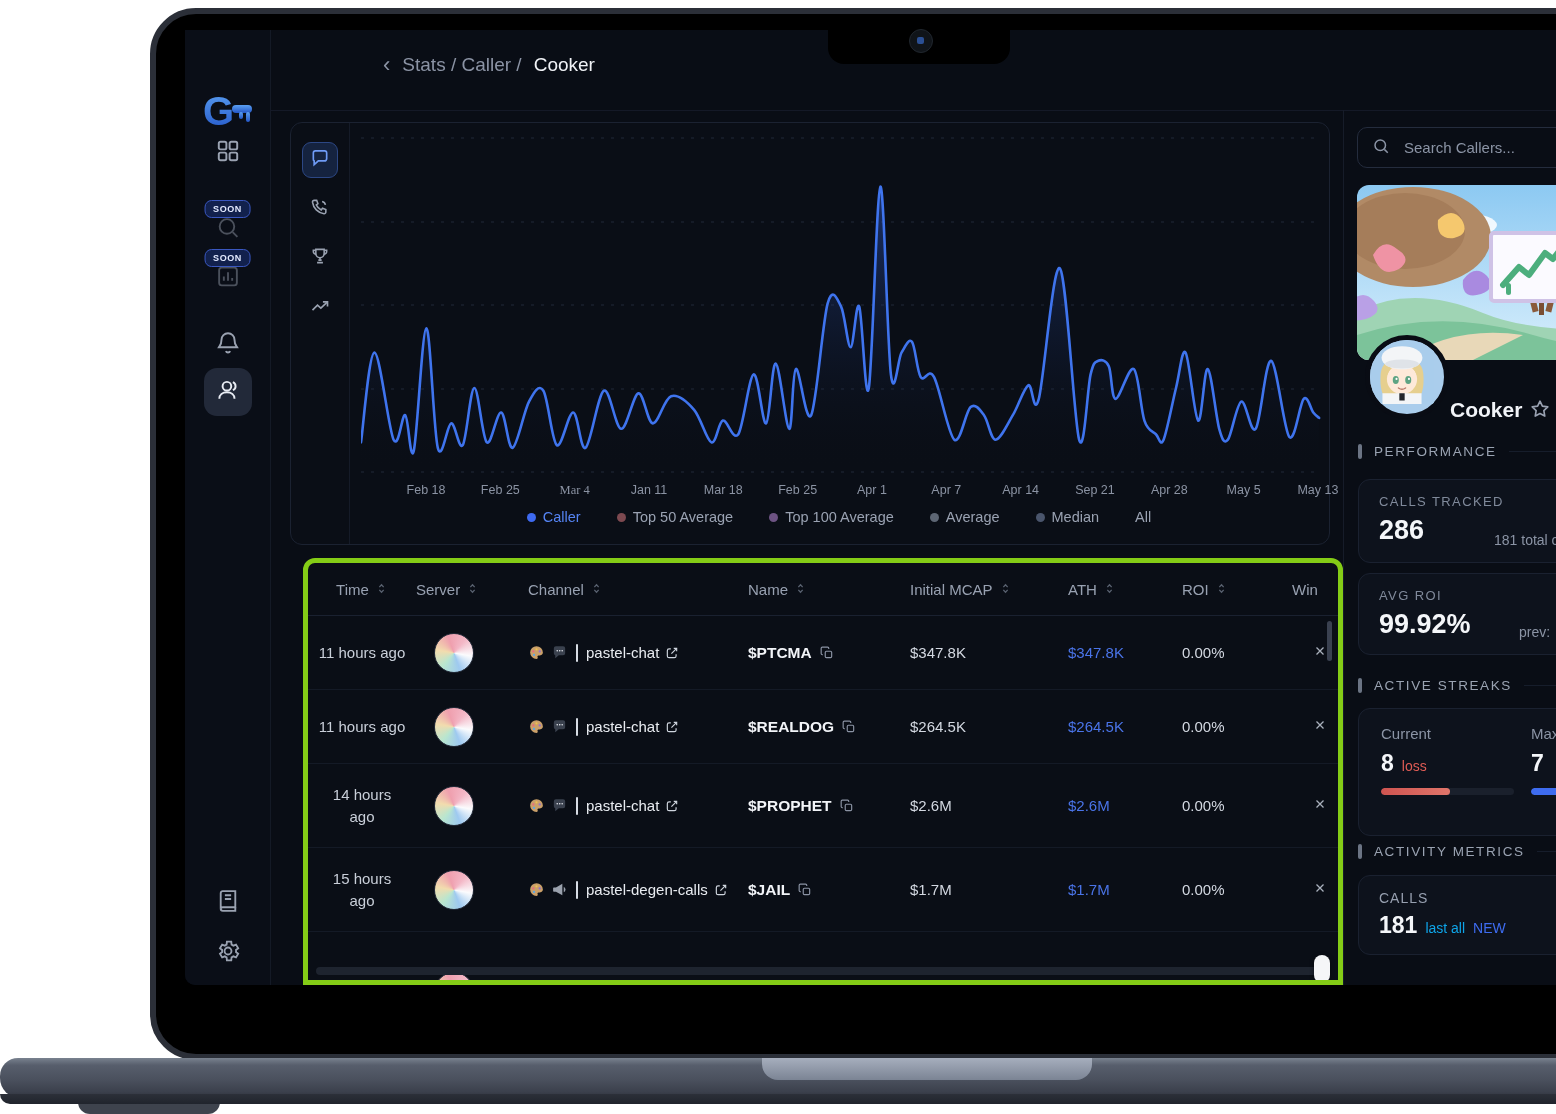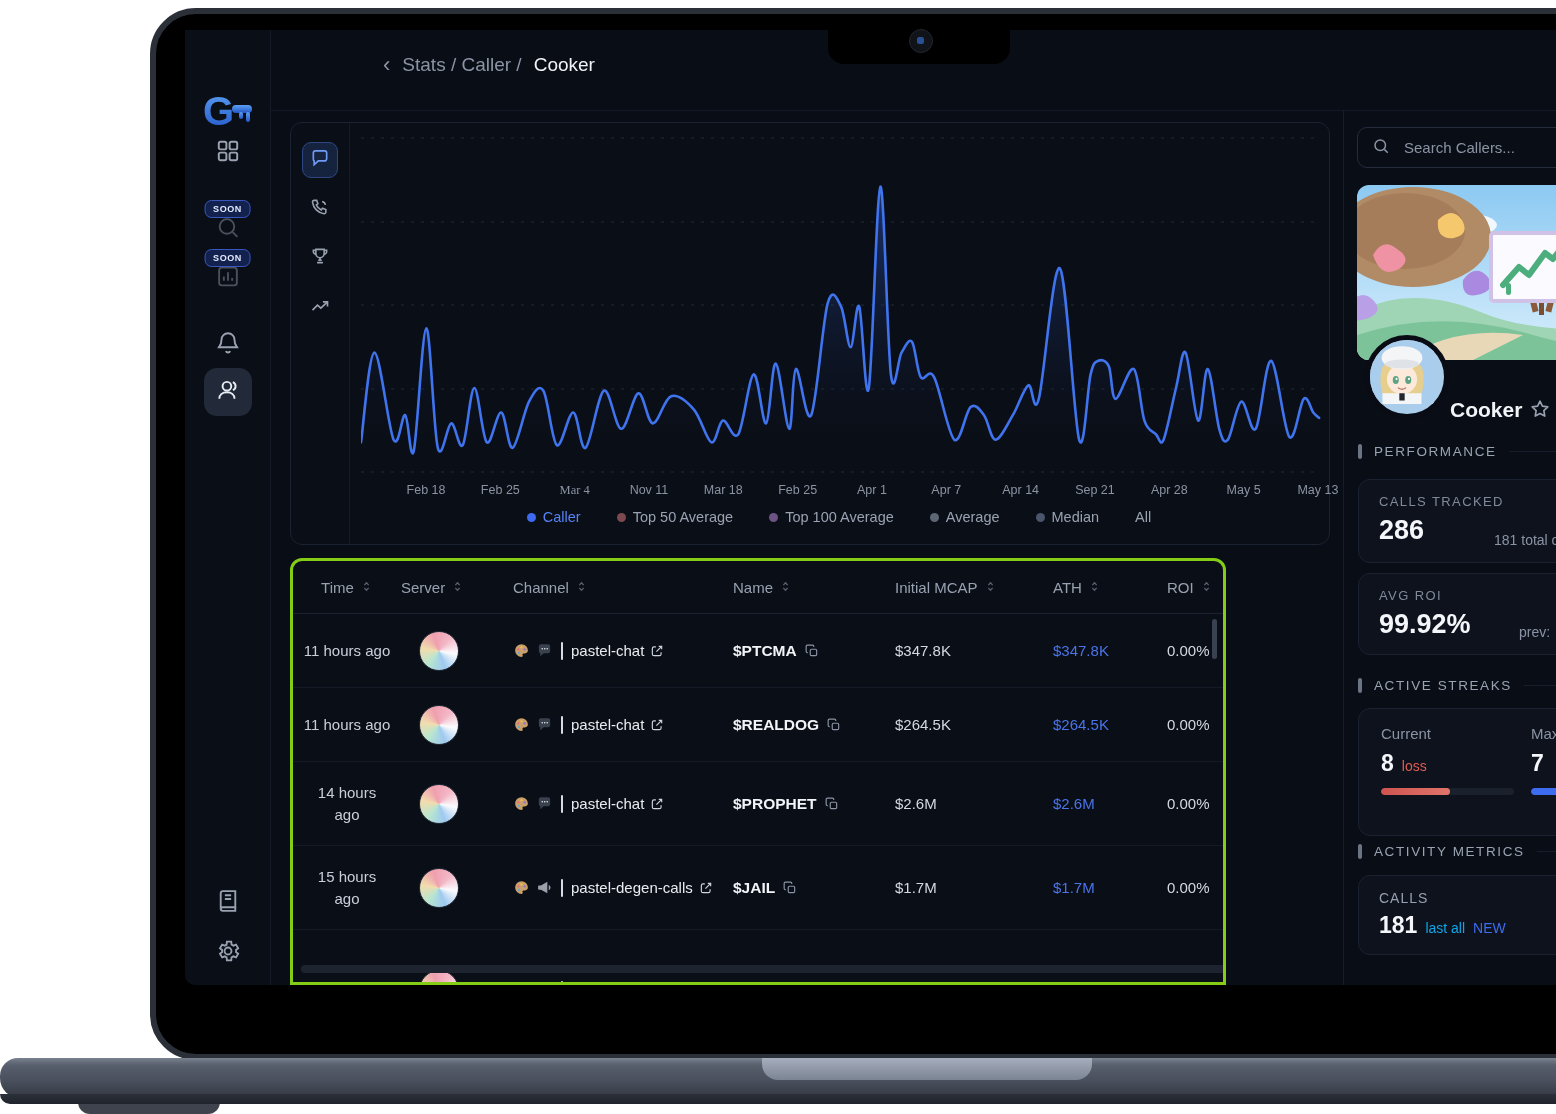--- a/index.html
+++ b/index.html
@@ -48,21 +48,21 @@
   .ctool-btn.active{background:#15233f;border:1px solid #2c4784;color:#6f9bf5;box-sizing:border-box;}
   .plot{position:absolute;left:70px;top:10px;width:960px;height:345px;}
   .xlabels{position:absolute;left:0;top:360px;width:100%;height:18px;}
   .xlabels span{position:absolute;transform:translateX(-50%);font-size:12.5px;color:#8b93a3;white-space:nowrap;}
   .legend{position:absolute;left:58px;right:0;top:386px;display:flex;justify-content:center;gap:36px;
           font-size:14.5px;color:#9aa2b2;align-items:center;}
   .legend .li{display:flex;align-items:center;gap:7px;}
   .legend .dot{width:9px;height:9px;border-radius:50%;}
   .legend .active{color:#5584f4;}
   
-  .table-card{position:absolute;left:105px;top:528px;width:936px;height:427px;border:3px solid #84cc16;
+  .table-card{position:absolute;left:118px;top:528px;width:1040px;height:427px;border:5px solid #84cc16;
               border-radius:12px 12px 0 0;box-sizing:border-box;background:#0a0e16;overflow:hidden;}
   .thead{display:grid;height:52px;align-items:center;color:#98a1b1;font-size:15px;border-bottom:1px solid #1a2130;}
   .th{display:flex;align-items:center;gap:6px;}
   .th svg{color:#596170;}
   .trow{display:grid;align-items:center;border-bottom:1px solid #141a26;font-size:15px;color:#d3d8e1;}
   .cell-time{text-align:center;white-space:pre-line;color:#c9cfd9;line-height:1.45;}
   .cell-server{display:flex;justify-content:flex-start;padding-left:18px;}
   .srv-avatar{width:38px;height:38px;border-radius:50%;border:1px solid #232a38;
     background:conic-gradient(from 40deg,#f3b7c6,#fbfbfd,#9ec9f0,#b9e6cf,#f2dcae,#ef9fae,#f3b7c6);}
   .cell-chan{display:flex;align-items:center;gap:6px;color:#e8ebf0;}
@@ -234,21 +234,21 @@
               <line x1="0" x2="960" y1="339" y2="339" stroke="#202838" stroke-dasharray="3 7" stroke-width="1"></line>
             </g>
           <path id="area-path" fill="url(#areaGrad)" stroke="none" d="M0.0,309.4C2.2,294.4 8.0,220.1 13.4,219.6C18.9,219.2 27.5,296.3 32.6,306.7C37.8,317.1 40.8,280.4 44.2,282.2C47.5,284.0 49.3,332.1 52.8,317.6C56.3,303.1 61.3,195.6 65.3,195.2C69.3,194.7 72.6,299.0 76.8,314.8C81.0,330.7 86.1,290.8 90.2,290.4C94.4,289.9 97.9,318.0 101.8,312.1C105.6,306.2 109.3,255.5 113.3,255.0C117.3,254.5 121.3,305.3 125.8,309.4C130.2,313.5 135.8,278.6 140.2,279.5C144.5,280.4 147.0,316.7 151.7,314.8C156.3,313.0 162.9,278.1 168.0,268.6C173.1,259.1 177.8,250.5 182.4,257.7C187.0,265.0 190.9,308.5 195.8,312.1C200.8,315.7 207.4,279.0 212.2,279.5C217.0,279.9 219.5,318.5 224.6,314.8C229.8,311.2 237.0,260.9 242.9,257.7C248.8,254.5 254.4,295.3 260.2,295.8C265.9,296.3 272.2,261.3 277.4,260.4C282.7,259.5 286.4,289.9 291.8,290.4C297.3,290.8 303.2,265.4 310.1,263.2C317.0,260.9 326.4,269.1 333.1,276.8C339.8,284.5 345.6,307.6 350.4,309.4C355.2,311.2 357.4,289.0 361.9,287.6C366.4,286.3 372.2,308.9 377.3,301.2C382.4,293.5 388.0,243.2 392.6,241.4C397.3,239.6 401.4,292.2 405.1,290.4C408.8,288.5 410.9,229.6 414.7,230.5C418.6,231.4 424.8,294.9 428.2,295.8C431.5,296.7 431.2,238.2 434.9,236.0C438.6,233.7 445.0,293.1 450.2,282.2C455.5,271.3 461.6,188.8 466.6,170.7C471.5,152.5 476.2,166.1 480.0,173.4C483.8,180.7 486.6,214.2 489.6,214.2C492.6,214.2 495.2,166.6 498.2,173.4C501.3,180.2 504.3,274.9 507.8,255.0C511.4,235.1 515.7,56.0 519.4,53.7C523.0,51.5 526.4,213.7 529.9,241.4C533.4,269.1 537.0,225.1 540.5,219.6C544.0,214.2 547.8,204.7 551.0,208.8C554.2,212.8 556.0,238.2 559.7,244.1C563.4,250.0 567.5,233.7 573.1,244.1C578.7,254.5 587.2,301.7 593.3,306.7C599.4,311.7 604.6,278.1 609.6,274.0C614.6,270.0 618.9,276.8 623.0,282.2C627.2,287.6 629.8,306.7 634.6,306.7C639.4,306.7 646.4,291.3 651.8,282.2C657.3,273.1 662.9,255.0 667.2,252.3C671.5,249.6 672.5,285.4 677.8,265.9C683.0,246.4 692.2,128.5 698.9,135.3C705.6,142.1 713.0,289.0 718.1,306.7C723.2,324.4 726.4,254.5 729.6,241.4C732.8,228.3 734.2,229.2 737.3,227.8C740.3,226.4 745.0,226.9 747.8,233.2C750.7,239.6 750.4,265.4 754.6,265.9C758.7,266.3 768.0,232.3 772.8,236.0C777.6,239.6 779.7,276.8 783.4,287.6C787.0,298.5 791.7,298.1 794.9,301.2C798.1,304.4 799.2,314.4 802.6,306.7C805.9,299.0 811.4,269.5 815.0,255.0C818.7,240.5 821.0,214.2 824.6,219.6C828.3,225.1 833.4,284.9 837.1,287.6C840.8,290.4 843.2,234.6 846.7,236.0C850.2,237.3 854.9,284.0 858.2,295.8C861.6,307.6 863.2,311.2 866.9,306.7C870.6,302.1 875.7,270.4 880.3,268.6C885.0,266.8 889.8,302.6 894.7,295.8C899.7,289.0 904.5,226.4 910.1,227.8C915.7,229.2 922.9,297.6 928.3,304.0C933.8,310.3 938.7,270.0 942.7,265.9C946.7,261.8 949.8,276.3 952.3,279.5C954.9,282.7 957.1,284.0 958.1,284.9 L958.1,339 L0.0,339 Z"></path>
           <path id="line-path" fill="none" stroke-width="2.6" stroke-linejoin="round" stroke-linecap="round" d="M0.0,309.4C2.2,294.4 8.0,220.1 13.4,219.6C18.9,219.2 27.5,296.3 32.6,306.7C37.8,317.1 40.8,280.4 44.2,282.2C47.5,284.0 49.3,332.1 52.8,317.6C56.3,303.1 61.3,195.6 65.3,195.2C69.3,194.7 72.6,299.0 76.8,314.8C81.0,330.7 86.1,290.8 90.2,290.4C94.4,289.9 97.9,318.0 101.8,312.1C105.6,306.2 109.3,255.5 113.3,255.0C117.3,254.5 121.3,305.3 125.8,309.4C130.2,313.5 135.8,278.6 140.2,279.5C144.5,280.4 147.0,316.7 151.7,314.8C156.3,313.0 162.9,278.1 168.0,268.6C173.1,259.1 177.8,250.5 182.4,257.7C187.0,265.0 190.9,308.5 195.8,312.1C200.8,315.7 207.4,279.0 212.2,279.5C217.0,279.9 219.5,318.5 224.6,314.8C229.8,311.2 237.0,260.9 242.9,257.7C248.8,254.5 254.4,295.3 260.2,295.8C265.9,296.3 272.2,261.3 277.4,260.4C282.7,259.5 286.4,289.9 291.8,290.4C297.3,290.8 303.2,265.4 310.1,263.2C317.0,260.9 326.4,269.1 333.1,276.8C339.8,284.5 345.6,307.6 350.4,309.4C355.2,311.2 357.4,289.0 361.9,287.6C366.4,286.3 372.2,308.9 377.3,301.2C382.4,293.5 388.0,243.2 392.6,241.4C397.3,239.6 401.4,292.2 405.1,290.4C408.8,288.5 410.9,229.6 414.7,230.5C418.6,231.4 424.8,294.9 428.2,295.8C431.5,296.7 431.2,238.2 434.9,236.0C438.6,233.7 445.0,293.1 450.2,282.2C455.5,271.3 461.6,188.8 466.6,170.7C471.5,152.5 476.2,166.1 480.0,173.4C483.8,180.7 486.6,214.2 489.6,214.2C492.6,214.2 495.2,166.6 498.2,173.4C501.3,180.2 504.3,274.9 507.8,255.0C511.4,235.1 515.7,56.0 519.4,53.7C523.0,51.5 526.4,213.7 529.9,241.4C533.4,269.1 537.0,225.1 540.5,219.6C544.0,214.2 547.8,204.7 551.0,208.8C554.2,212.8 556.0,238.2 559.7,244.1C563.4,250.0 567.5,233.7 573.1,244.1C578.7,254.5 587.2,301.7 593.3,306.7C599.4,311.7 604.6,278.1 609.6,274.0C614.6,270.0 618.9,276.8 623.0,282.2C627.2,287.6 629.8,306.7 634.6,306.7C639.4,306.7 646.4,291.3 651.8,282.2C657.3,273.1 662.9,255.0 667.2,252.3C671.5,249.6 672.5,285.4 677.8,265.9C683.0,246.4 692.2,128.5 698.9,135.3C705.6,142.1 713.0,289.0 718.1,306.7C723.2,324.4 726.4,254.5 729.6,241.4C732.8,228.3 734.2,229.2 737.3,227.8C740.3,226.4 745.0,226.9 747.8,233.2C750.7,239.6 750.4,265.4 754.6,265.9C758.7,266.3 768.0,232.3 772.8,236.0C777.6,239.6 779.7,276.8 783.4,287.6C787.0,298.5 791.7,298.1 794.9,301.2C798.1,304.4 799.2,314.4 802.6,306.7C805.9,299.0 811.4,269.5 815.0,255.0C818.7,240.5 821.0,214.2 824.6,219.6C828.3,225.1 833.4,284.9 837.1,287.6C840.8,290.4 843.2,234.6 846.7,236.0C850.2,237.3 854.9,284.0 858.2,295.8C861.6,307.6 863.2,311.2 866.9,306.7C870.6,302.1 875.7,270.4 880.3,268.6C885.0,266.8 889.8,302.6 894.7,295.8C899.7,289.0 904.5,226.4 910.1,227.8C915.7,229.2 922.9,297.6 928.3,304.0C933.8,310.3 938.7,270.0 942.7,265.9C946.7,261.8 949.8,276.3 952.3,279.5C954.9,282.7 957.1,284.0 958.1,284.9" stroke="#3f74ee"></path>
         </svg>
       </div>
       <div class="xlabels" id="x-labels" style="left:70px;width:960px">
           <span style="left: 65px;">Feb 18</span>
           <span style="left: 139.33px;">Feb 25</span>
           <span style="left: 213.66px; font-family: Liberation Serif, serif;">Mar 4</span>
-          <span style="left: 287.99px;">Nov 11</span>
+          <span style="left: 287.99px;">Jan 11</span>
           <span style="left: 362.32px;">Mar 18</span>
           <span style="left: 436.65px;">Feb 25</span>
           <span style="left: 510.98px;">Apr 1</span>
           <span style="left: 585.31px;">Apr 7</span>
           <span style="left: 659.64px;">Apr 14</span>
           <span style="left: 733.97px;">Sep 21</span>
           <span style="left: 808.3px;">Apr 28</span>
           <span style="left: 882.63px;">May 5</span>
           <span style="left: 956.96px;">May 13</span>
         </div>

